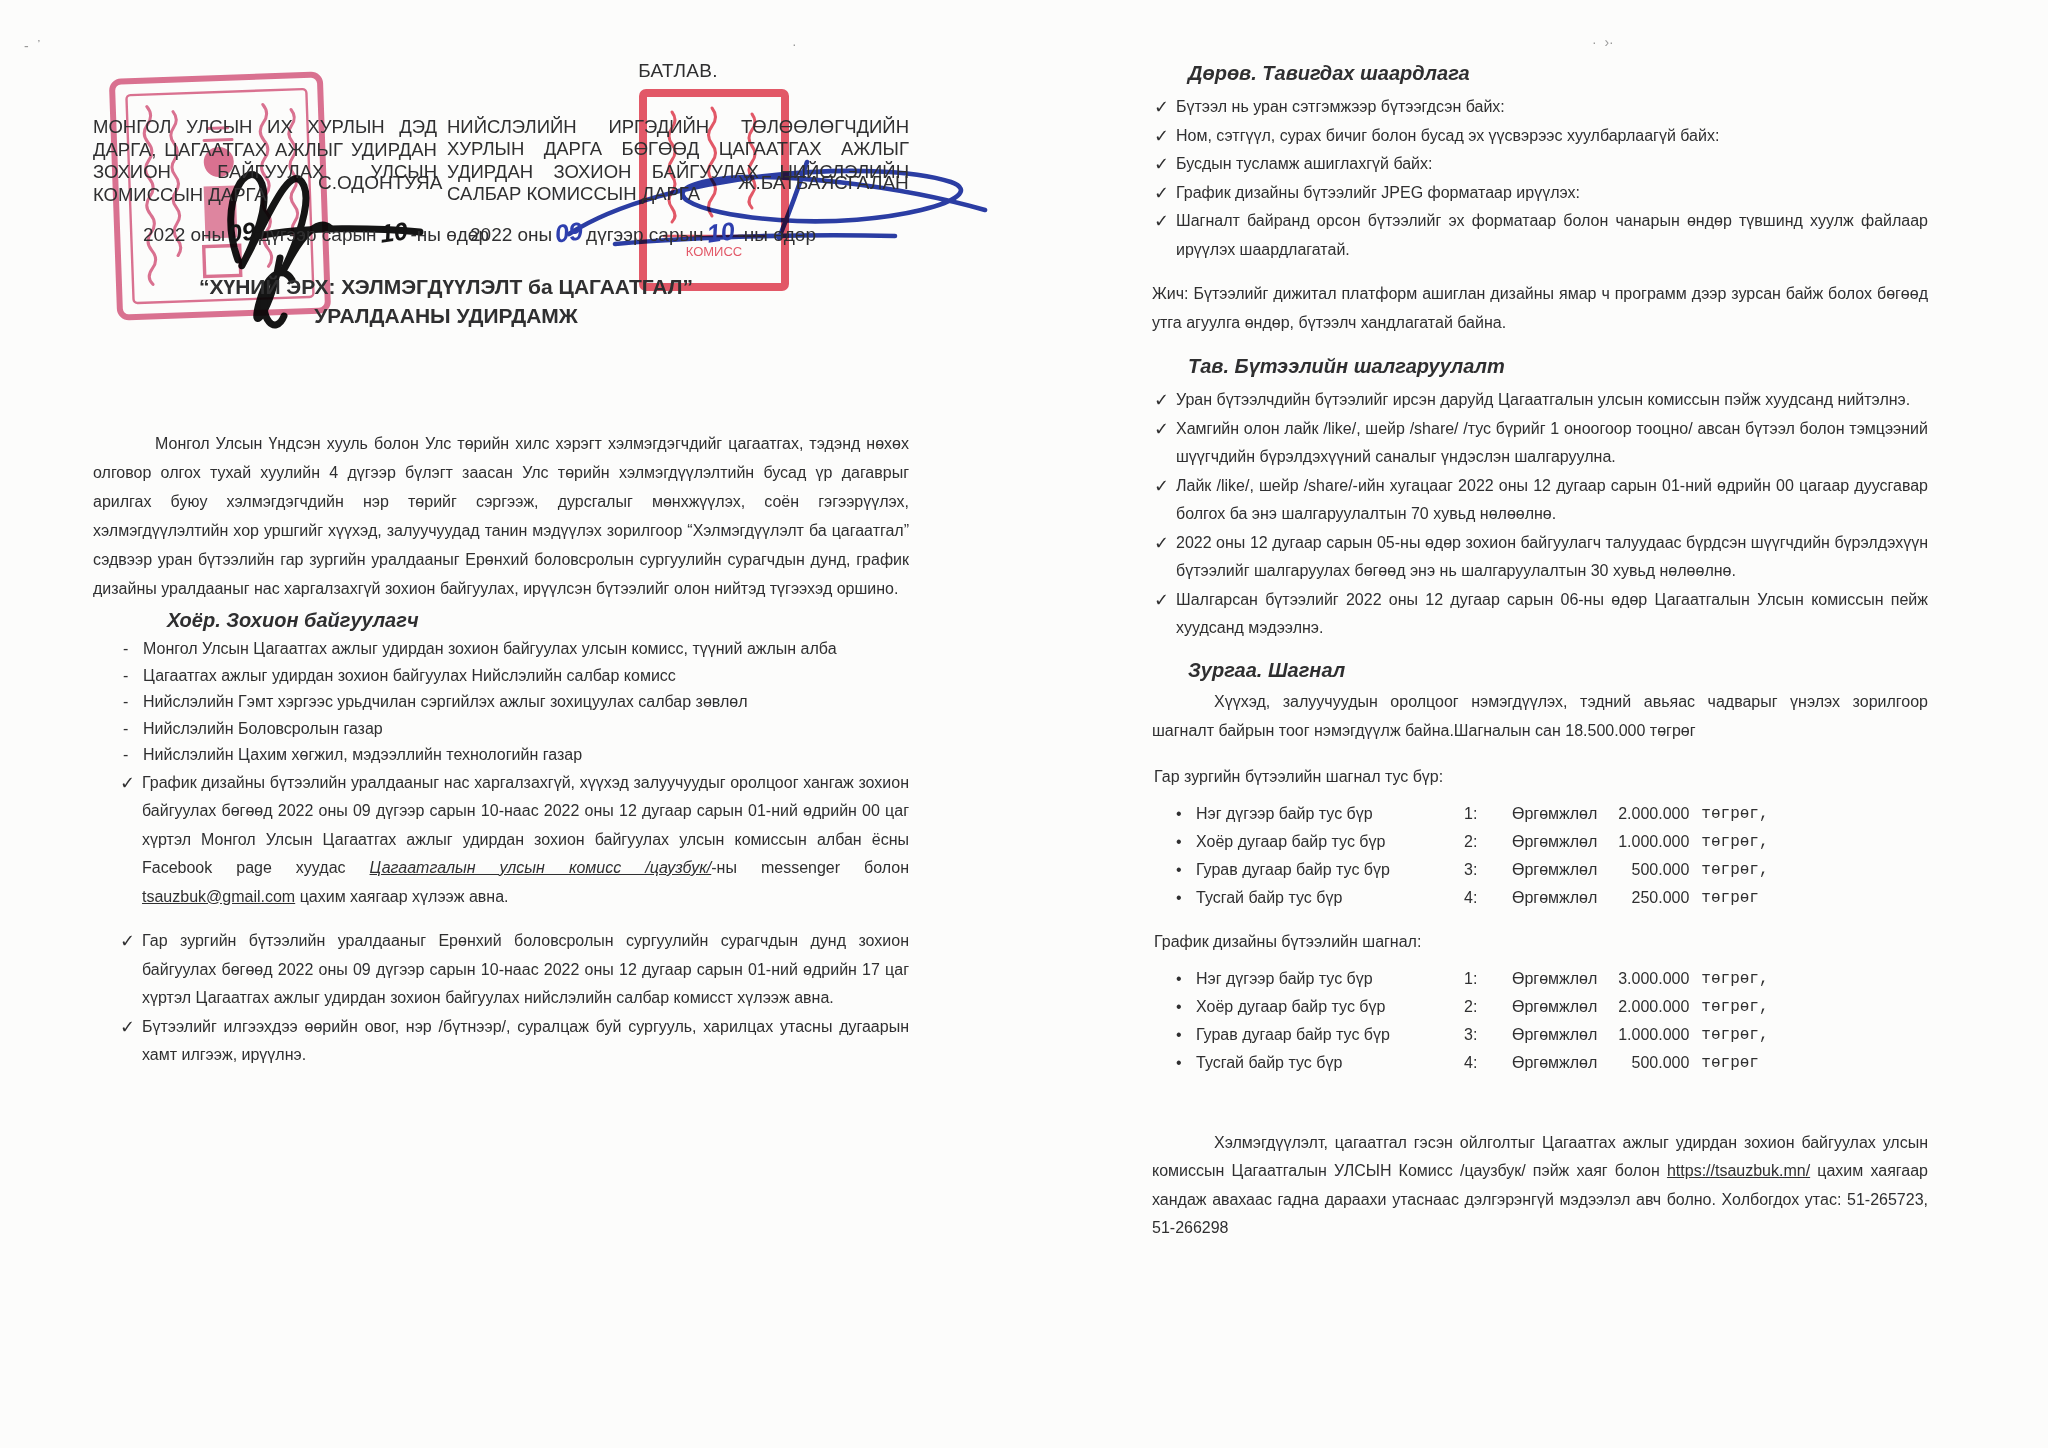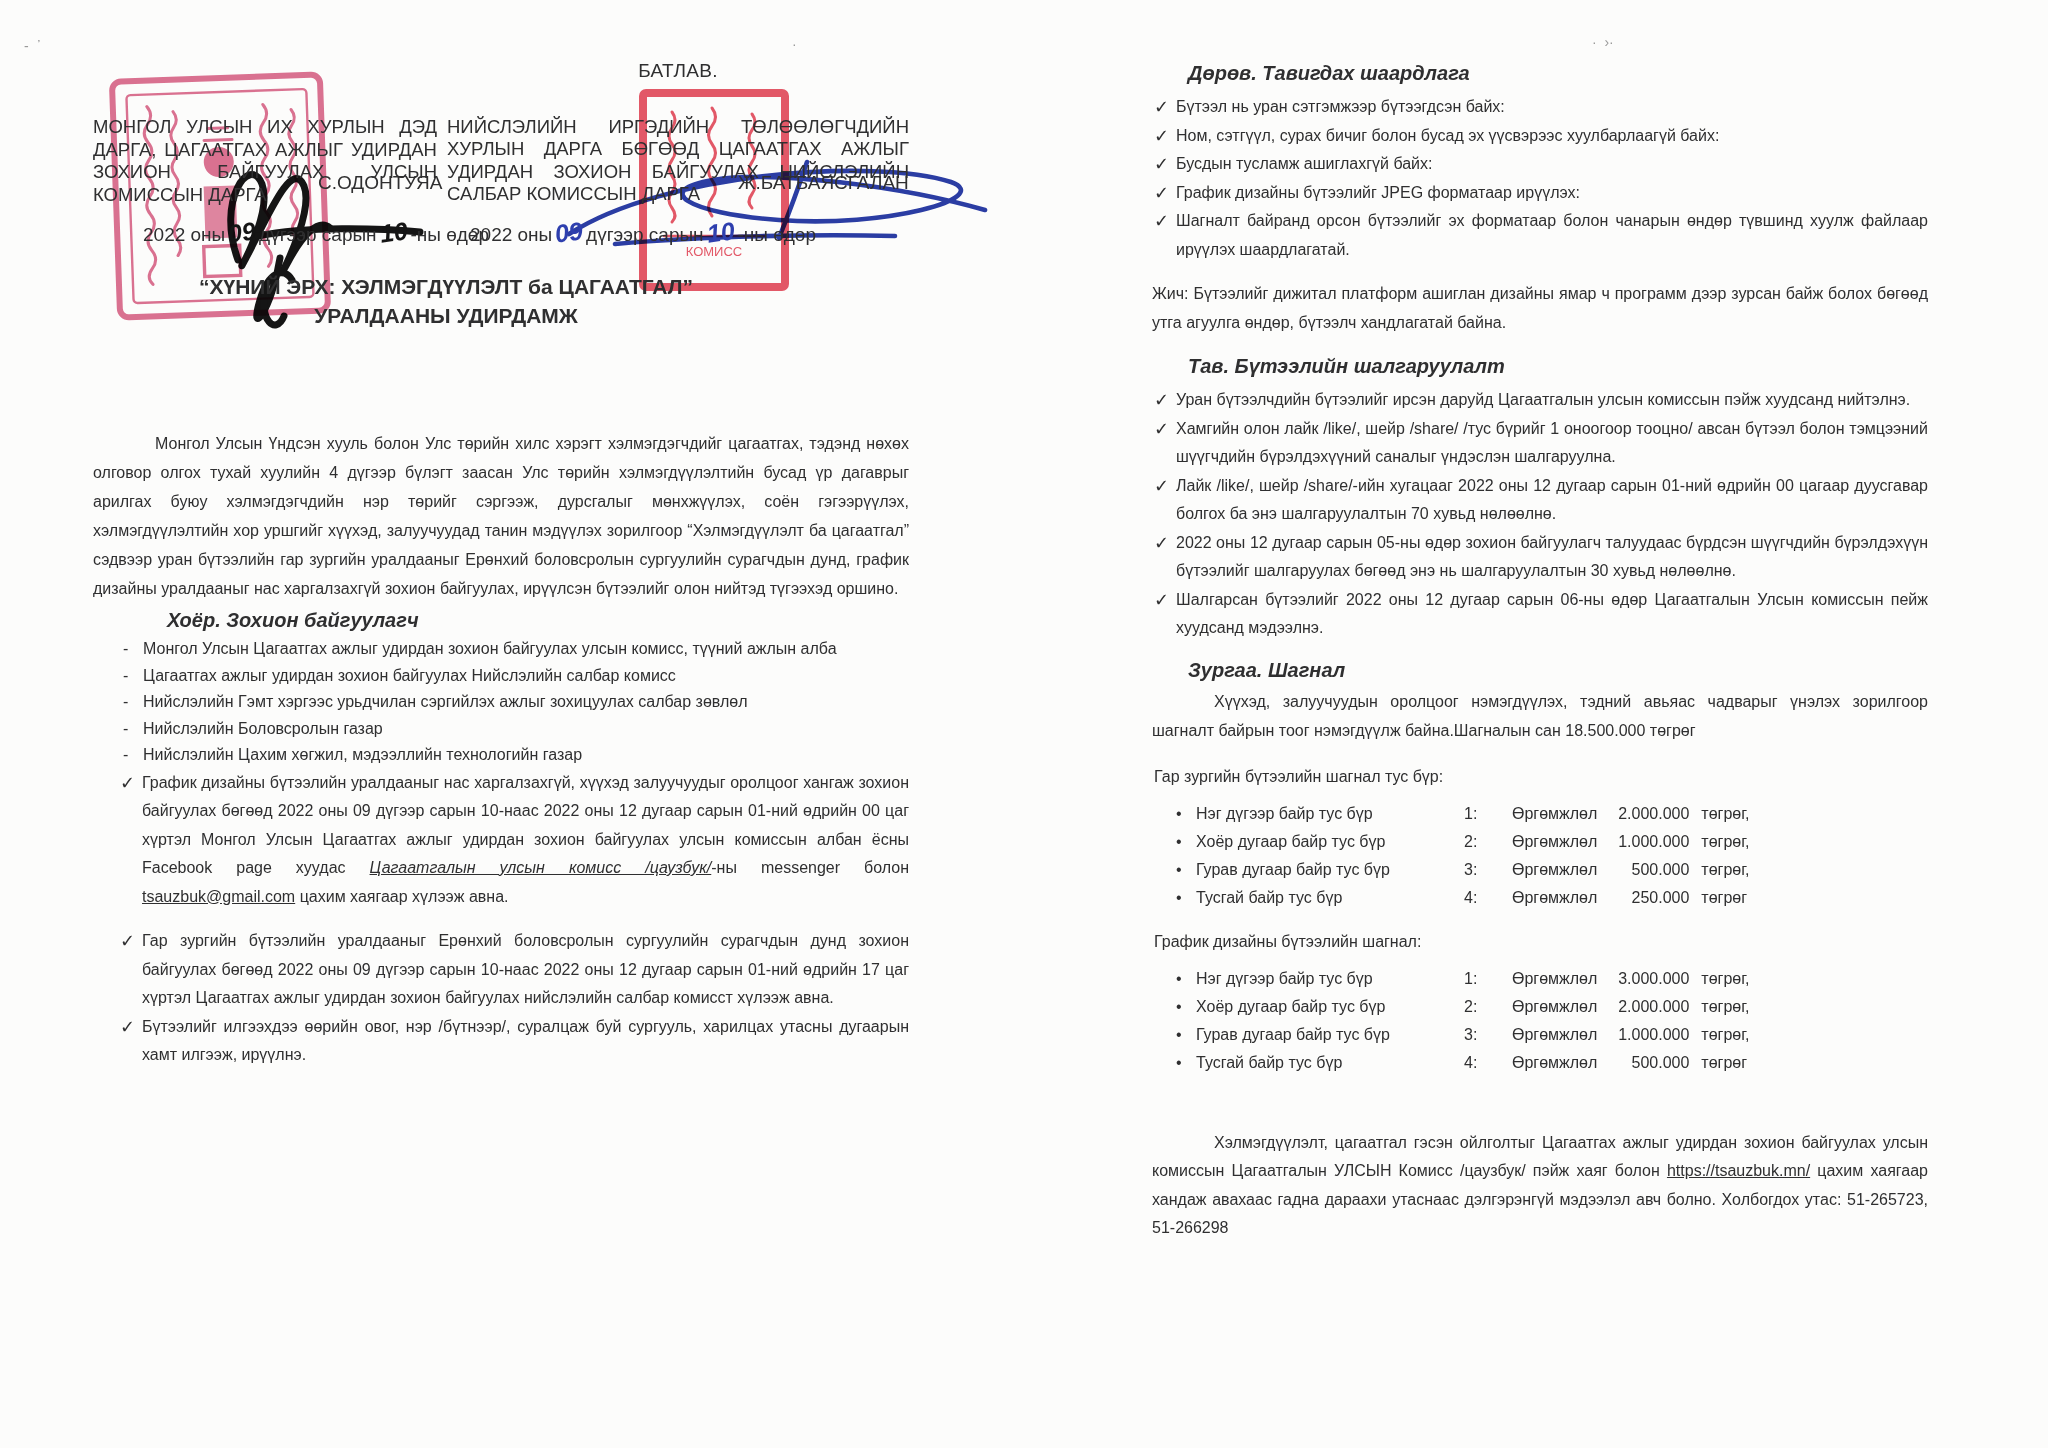--- a/index.html
+++ b/index.html
@@ -51,21 +51,21 @@
   .it{font-style:italic;}
   .gap8{margin-top:8px;} .gap14{margin-top:6px;} .gap16{margin-top:16px;} .gap18{margin-top:18px;}
   .note{margin:16px 0 0;line-height:28.5px;text-align:justify;}
   .intro{margin:5px 0 0;line-height:29px;text-indent:62px;text-align:justify;}
   .ltitle{margin:18px 0 10px 2px;line-height:27px;}
   .prow{display:flex;line-height:28px;padding-left:24px;white-space:nowrap;}
   .prow .bullet{width:20px;flex:none;font-size:16px;}
   .prow .place{width:268px;flex:none;}
   .prow .no{width:48px;flex:none;}
   .prow .amt{width:92px;flex:none;text-align:right;}
-  .prow .unit{margin-left:12px;}
+  .prow .unit{margin-left:12px;font-family:Liberation Mono, monospace;}
   .footer-p{margin:52px 0 0;line-height:28.5px;text-indent:62px;text-align:justify;}
 
   
   .overlay{position:absolute;pointer-events:none;}
   .stamp{mix-blend-mode:multiply;opacity:.82;}
   .sig{mix-blend-mode:multiply;}
   .artifact{position:absolute;color:#9a9a9a;font-size:14px;}
 </style>
 </head>
 <body>

